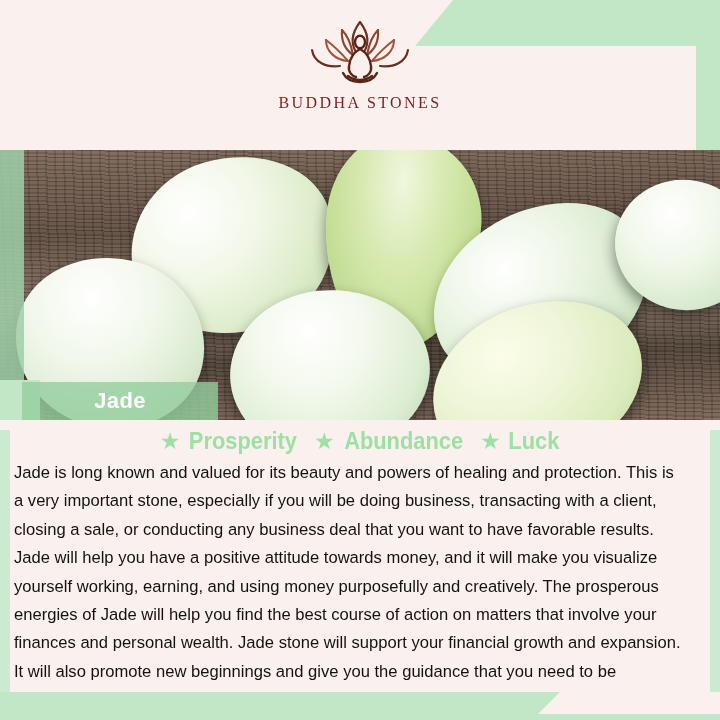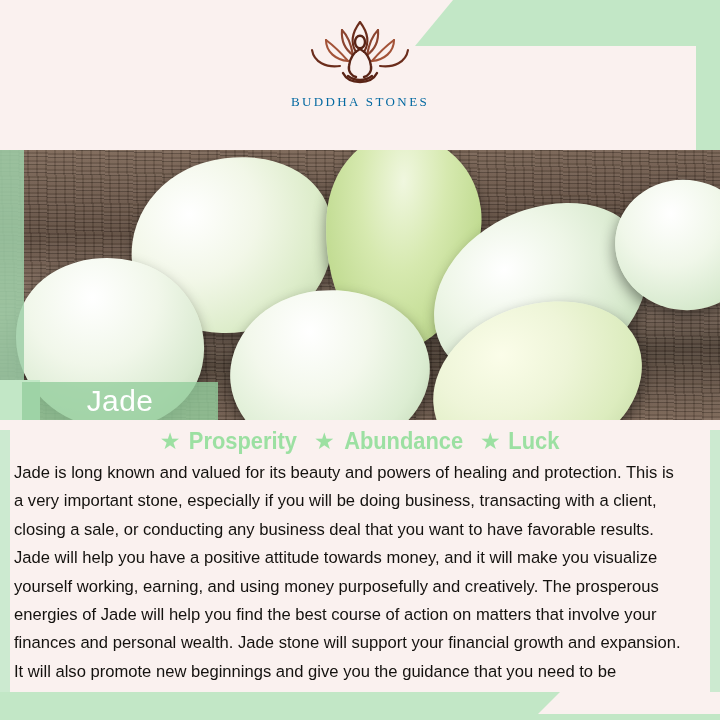--- a/index.html
+++ b/index.html
@@ -108,23 +108,23 @@
     text-align: center;
   }
   .logo-mark {
     display: block;
     margin: 0 auto;
   }
   .logo-text {
     display: block;
     margin-top: 2px;
     font-family: "Liberation Serif", serif;
-    font-size: 13px;
+    font-size: 16px;
     letter-spacing: 2.4px;
-    color: #0369a1;
+    color: #7f1d1d;
     font-weight: 400;
   }
 
   .title-banner {
     position: absolute;
     top: 107px;
     left: 152px;
     width: 430px;
     height: 45px;
     background: #fdf8f6;
@@ -227,22 +227,22 @@
     top: 382px;
     width: 196px;
     height: 38px;
     background: rgba(149, 206, 158, .80);
     display: flex;
     align-items: center;
     justify-content: center;
   }
   .jade-band .jade-label {
     color: #ffffff;
-    font-size: 30px;
-    font-weight: normal;
+    font-size: 22px;
+    font-weight: bold;
     letter-spacing: .4px;
     text-align: right;
   }
 
   
   .benefits {
     position: absolute;
     top: 428px;
     left: 0;
     width: 720px;

